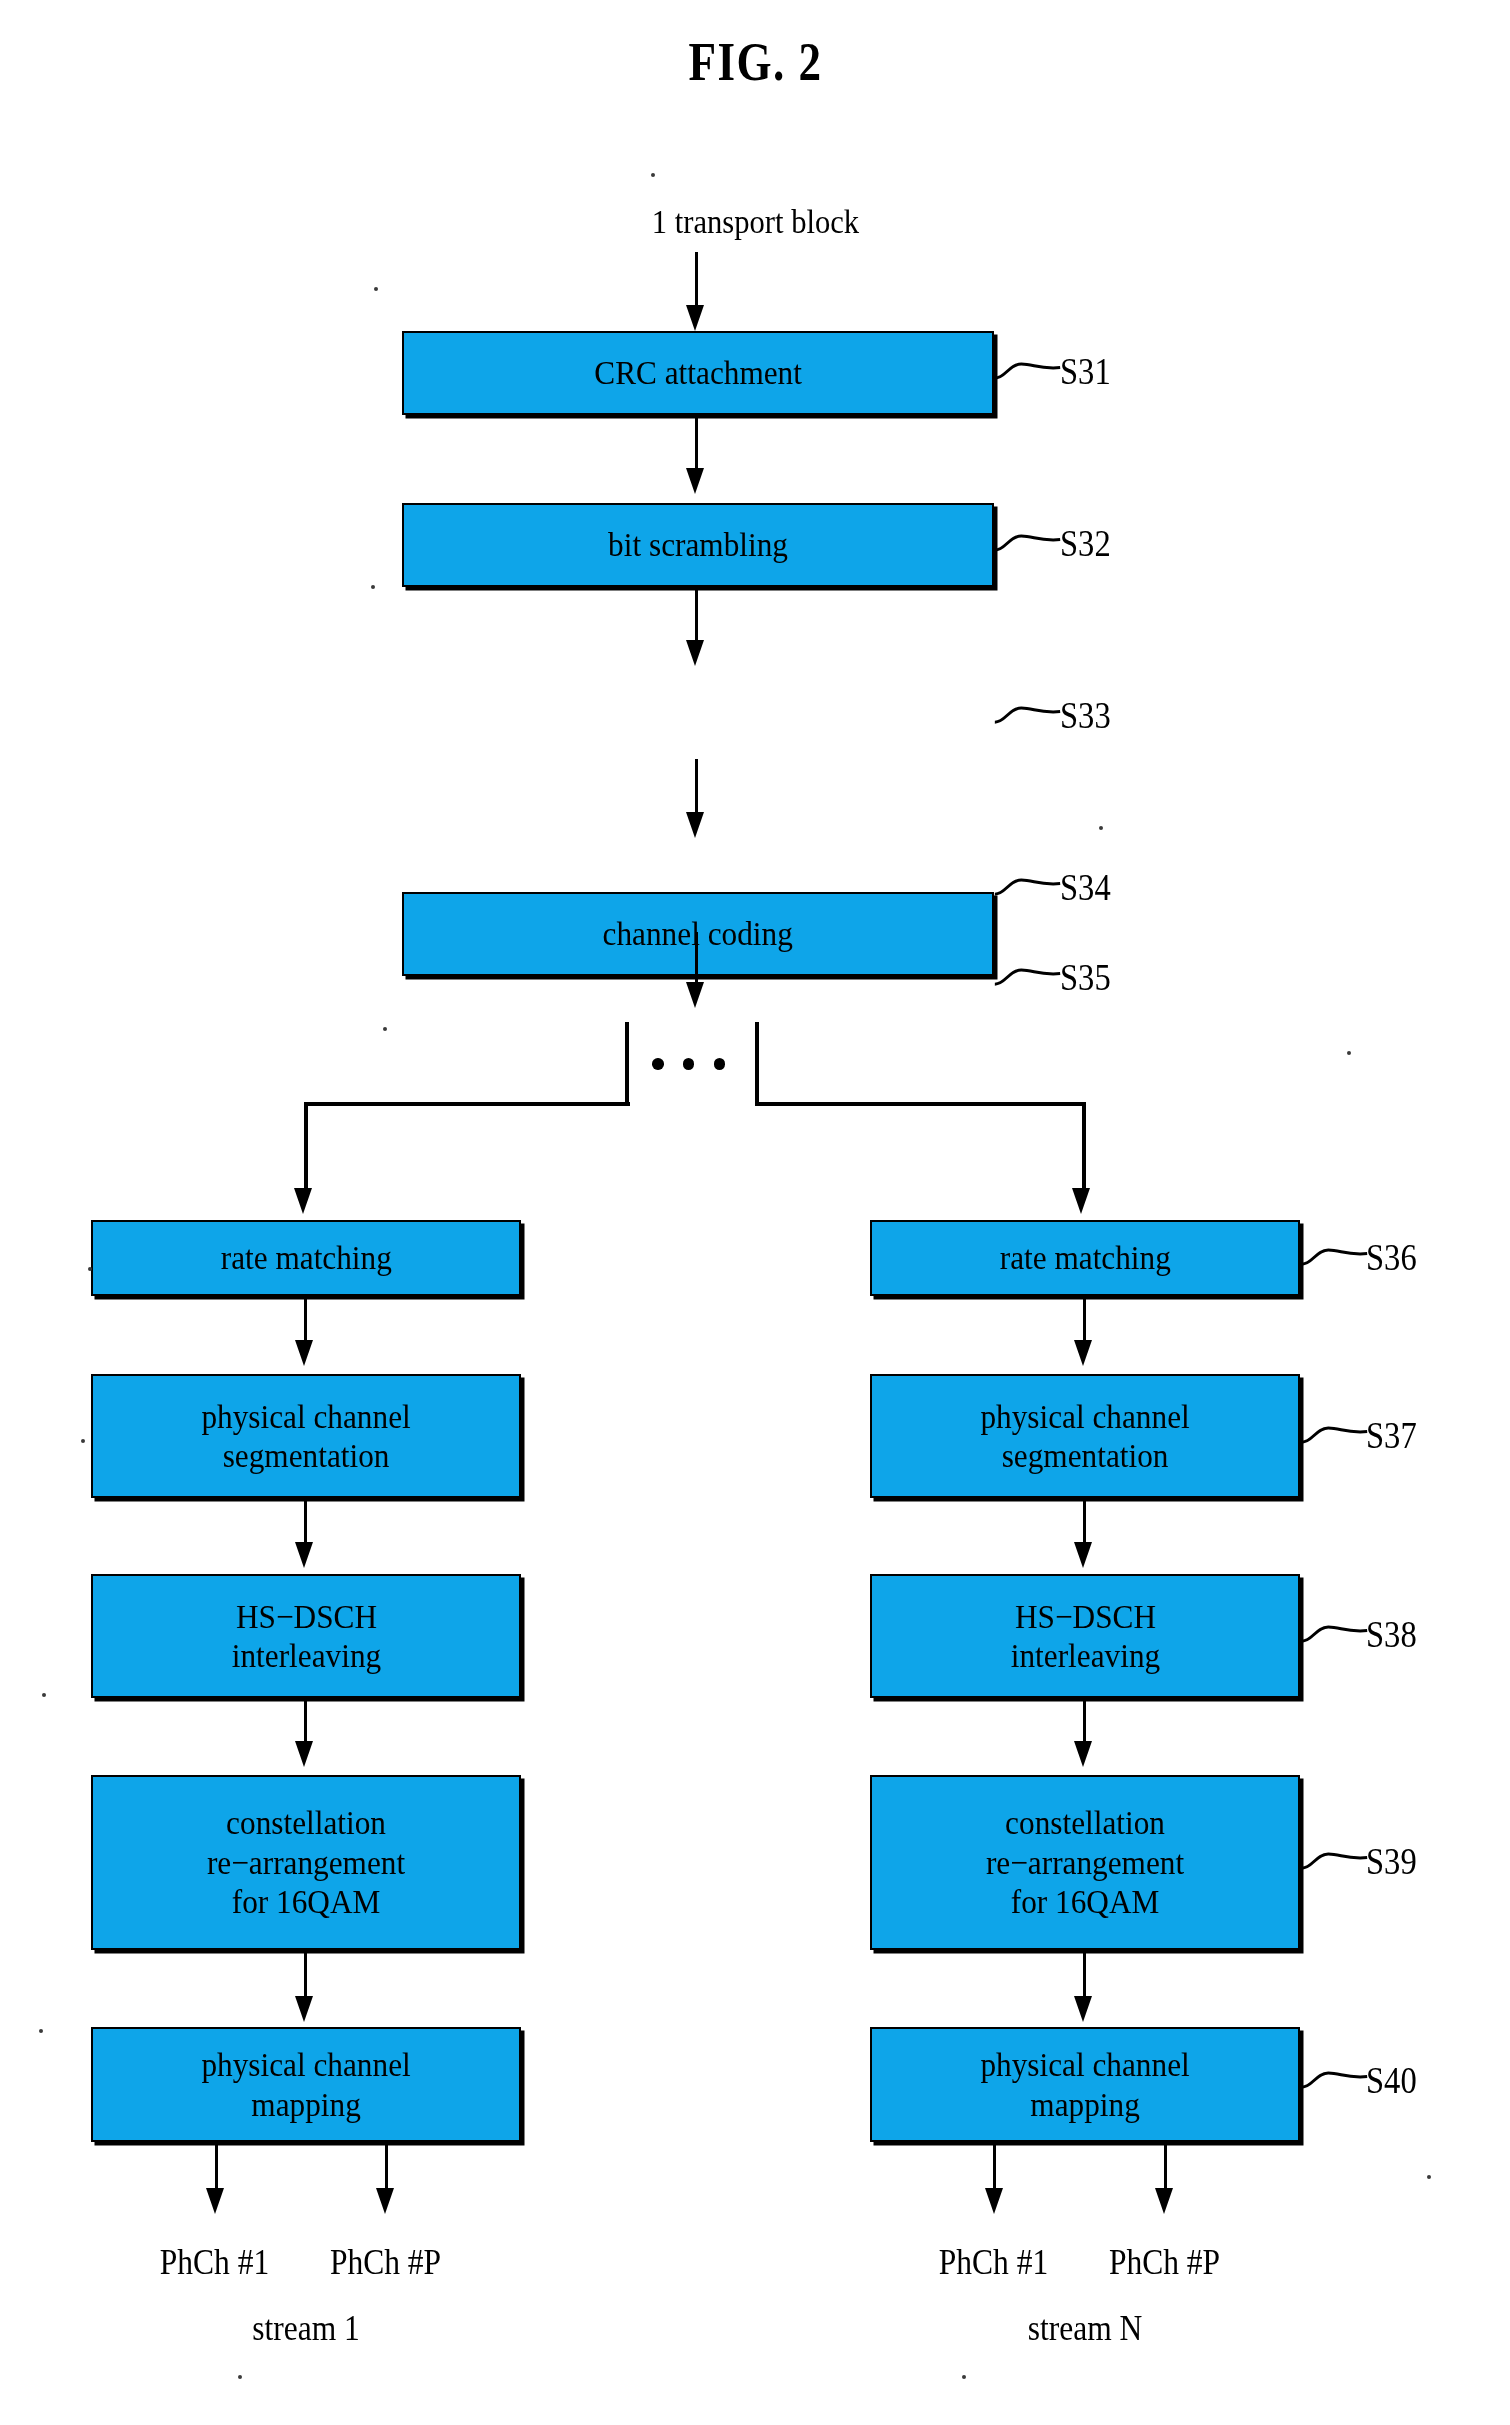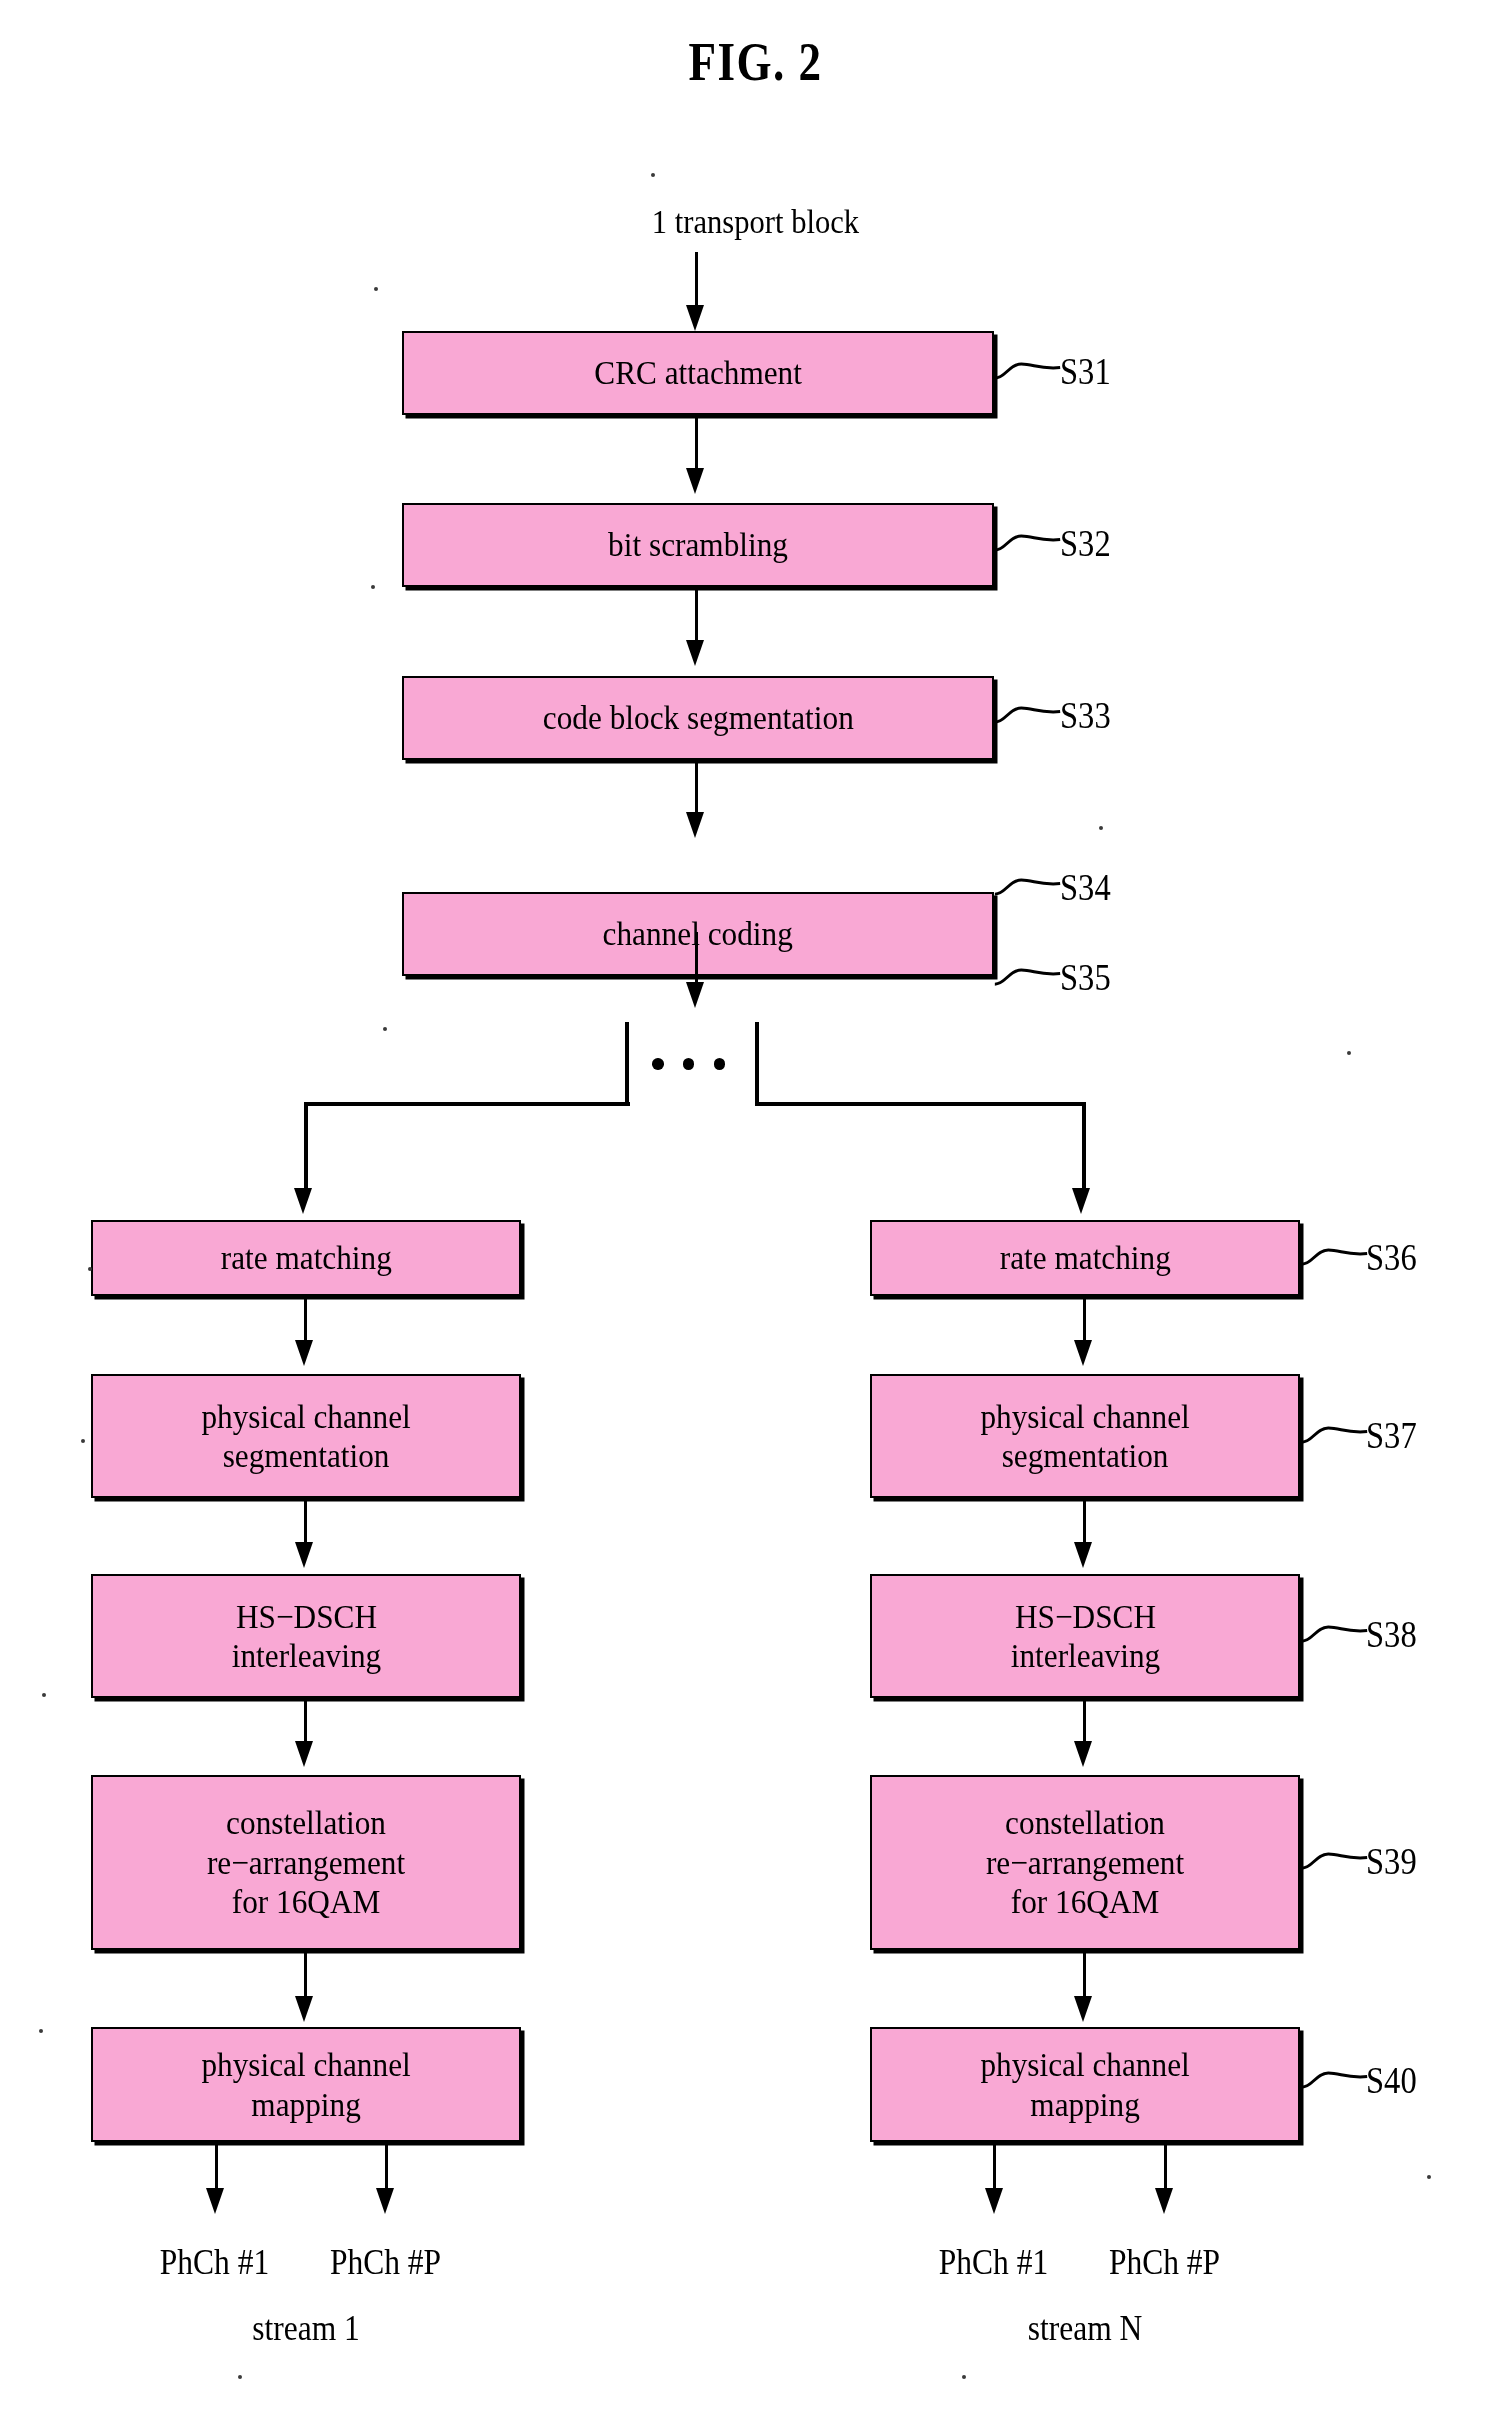--- a/index.html
+++ b/index.html
@@ -36,21 +36,21 @@
     text-align: center;
     font-size: 34px;
     white-space: nowrap;
     transform: scaleX(0.9);
   }
   
   .box {
     position: absolute;
     box-sizing: border-box;
     border: 2.6px solid #000;
-    background: #f9a8d4;
+    background: #0ea5e9;
     display: flex;
     align-items: center;
     justify-content: center;
     box-shadow: 3.5px 3.5px 0 0 #000;
   }
   .box .lbl {
     font-size: 34px;
     line-height: 1.16;
     text-align: center;
     white-space: pre-line;
@@ -143,23 +143,20 @@
     <div class="lbl">bit scrambling</div>
   </div>
   <svg class="squiggle" style="left:993px;top:529px;" width="69" height="30" viewBox="0 0 78 34">
     <path d="M2 24 C 14 24, 18 8, 32 8 C 46 8, 52 14, 76 12" stroke="#000" stroke-width="3.4" fill="none"></path>
   </svg>
   <div class="step" style="left:1060px;top:522px;">S32</div>
 
   <div class="vline" style="left:695px;top:587px;height:57px;"></div>
   <div class="arrowhead" style="left:686px;top:640px;"></div>
 
-  <div class="box" style="left:402px;top:676px;width:592px;height:84px;">
-    <div class="lbl">code block segmentation</div>
-  </div>
   <svg class="squiggle" style="left:993px;top:701px;" width="69" height="30" viewBox="0 0 78 34">
     <path d="M2 24 C 14 24, 18 8, 32 8 C 46 8, 52 14, 76 12" stroke="#000" stroke-width="3.4" fill="none"></path>
   </svg>
   <div class="step" style="left:1060px;top:694px;">S33</div>
 
   <div class="vline" style="left:695px;top:759px;height:57px;"></div>
   <div class="arrowhead" style="left:686px;top:812px;"></div>
 
   <div class="box" style="left:402px;top:892px;width:592px;height:84px;">
     <div class="lbl">channel coding</div>

